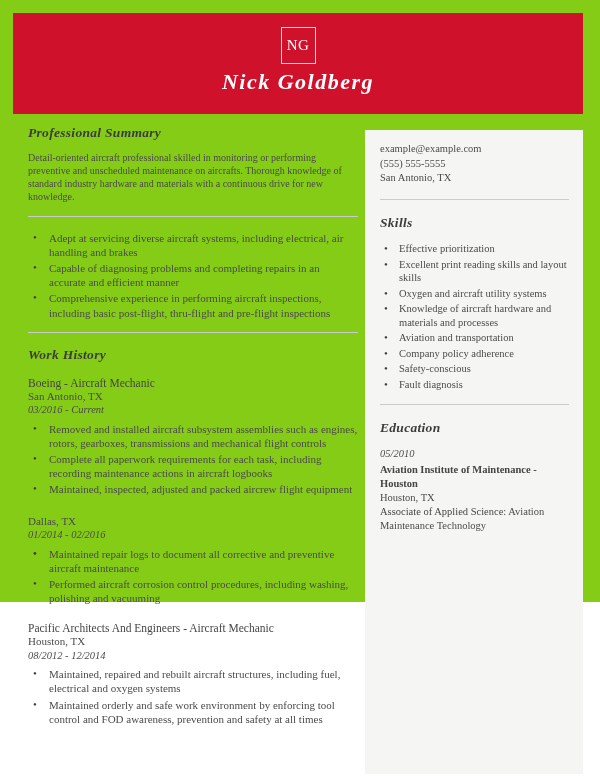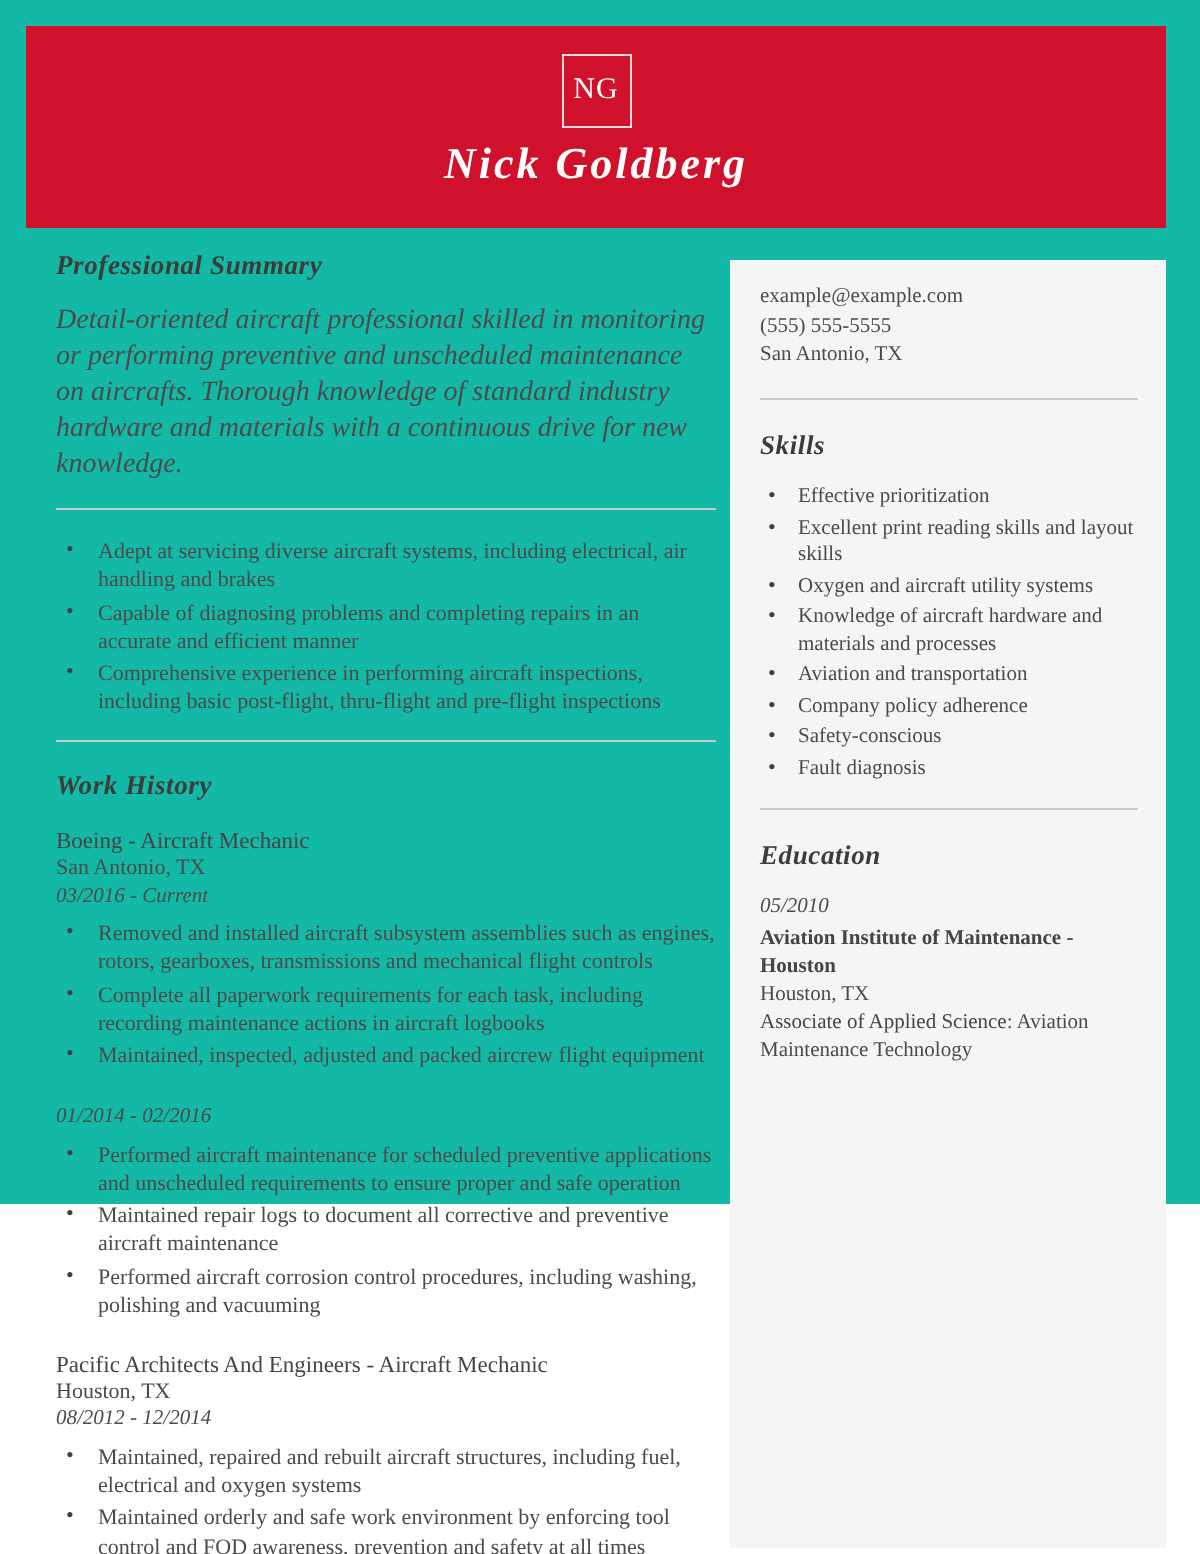--- a/index.html
+++ b/index.html
@@ -4,21 +4,21 @@
 <style>
   * { box-sizing: border-box; }
   html, body { margin: 0; padding: 0; }
   body {
     width: 600px; height: 777px;
     background: #ffffff;
     font-family: "Liberation Serif", "DejaVu Serif", serif;
     color: #4b4b49;
     overflow: hidden;
   }
-  .page { position: relative; width: 600px; height: 602px; background: #14b8a6; }
+  .page { position: relative; width: 600px; height: 602px; background: #84cc16; }
 
   
   .header-band {
     position: absolute; left: 13px; top: 13px;
     width: 570px; height: 101px;
     background: #d0112b;
     text-align: center;
   }
   .monogram {
     width: 35px; height: 37px;
@@ -51,21 +51,21 @@
     color: #3c3c3a; letter-spacing: 0.3px;
     margin: 0 0 11px 0;
   }
   .divider {
     border: none; border-top: 1px solid #cbcbcb;
     margin: 12px 0 14px 0; height: 0;
   }
   .sidebar .divider { margin: 13px 0 15px 0; }
 
   .body-text {
-    font-size: 14px; line-height: 1.29; color: #4b4b49; margin: 0; font-style: italic;
+    font-size: 10px; line-height: 1.29; color: #4b4b49; margin: 0;
   }
 
   ul.bullets { list-style: none; margin: 0; padding: 0; }
   ul.bullets li {
     position: relative;
     padding-left: 21px;
     font-size: 11px; line-height: 1.29; color: #4b4b49;
     margin-bottom: 2px;
   }
   ul.bullets li .dot {
@@ -132,23 +132,24 @@
           <p class="job-loc">San Antonio, TX</p>
           <p class="job-dates">03/2016 - Current</p>
           <ul class="bullets">
             <li><span class="dot">•</span><span>Removed and installed aircraft subsystem assemblies such as engines, rotors, gearboxes, transmissions and mechanical flight controls</span></li>
             <li><span class="dot">•</span><span>Complete all paperwork requirements for each task, including recording maintenance actions in aircraft logbooks</span></li>
             <li><span class="dot">•</span><span>Maintained, inspected, adjusted and packed aircrew flight equipment</span></li>
           </ul>
         </div>
 
         <div class="job">
+          <p class="job-loc">Dallas, TX</p>
           <p class="job-dates">01/2014 - 02/2016</p>
           <ul class="bullets">
-            <li><span class="dot">•</span><span>Performed aircraft maintenance for scheduled preventive applications and unscheduled requirements to ensure proper and safe operation</span></li>
+            <li><span class="dot">•</span></li>
             <li><span class="dot">•</span><span>Maintained repair logs to document all corrective and preventive aircraft maintenance</span></li>
             <li><span class="dot">•</span><span>Performed aircraft corrosion control procedures, including washing, polishing and vacuuming</span></li>
           </ul>
         </div>
 
         <div class="job">
           <p class="job-title">Pacific Architects And Engineers - Aircraft Mechanic</p>
           <p class="job-loc">Houston, TX</p>
           <p class="job-dates">08/2012 - 12/2014</p>
           <ul class="bullets">

